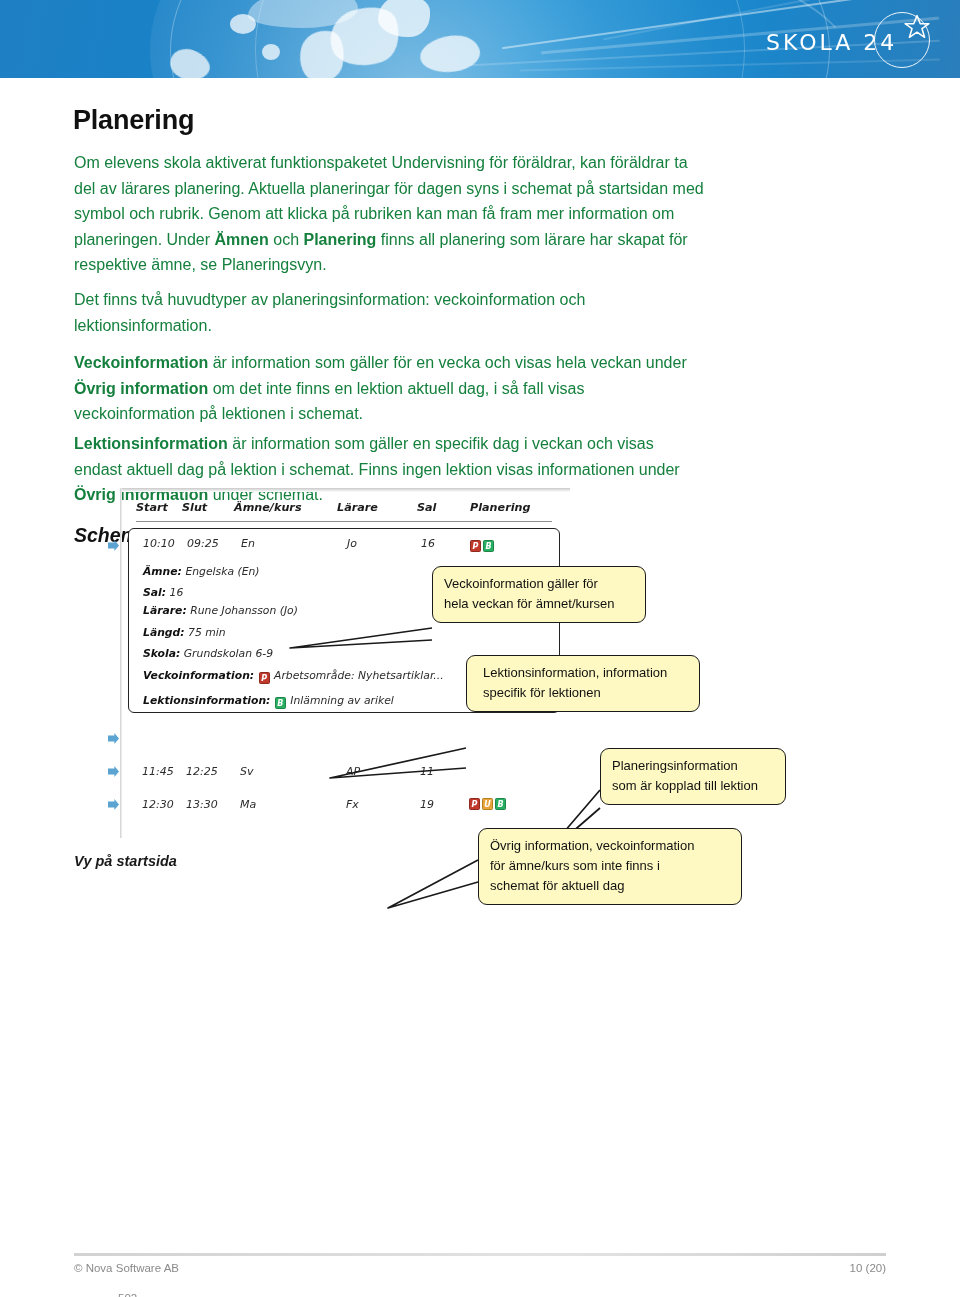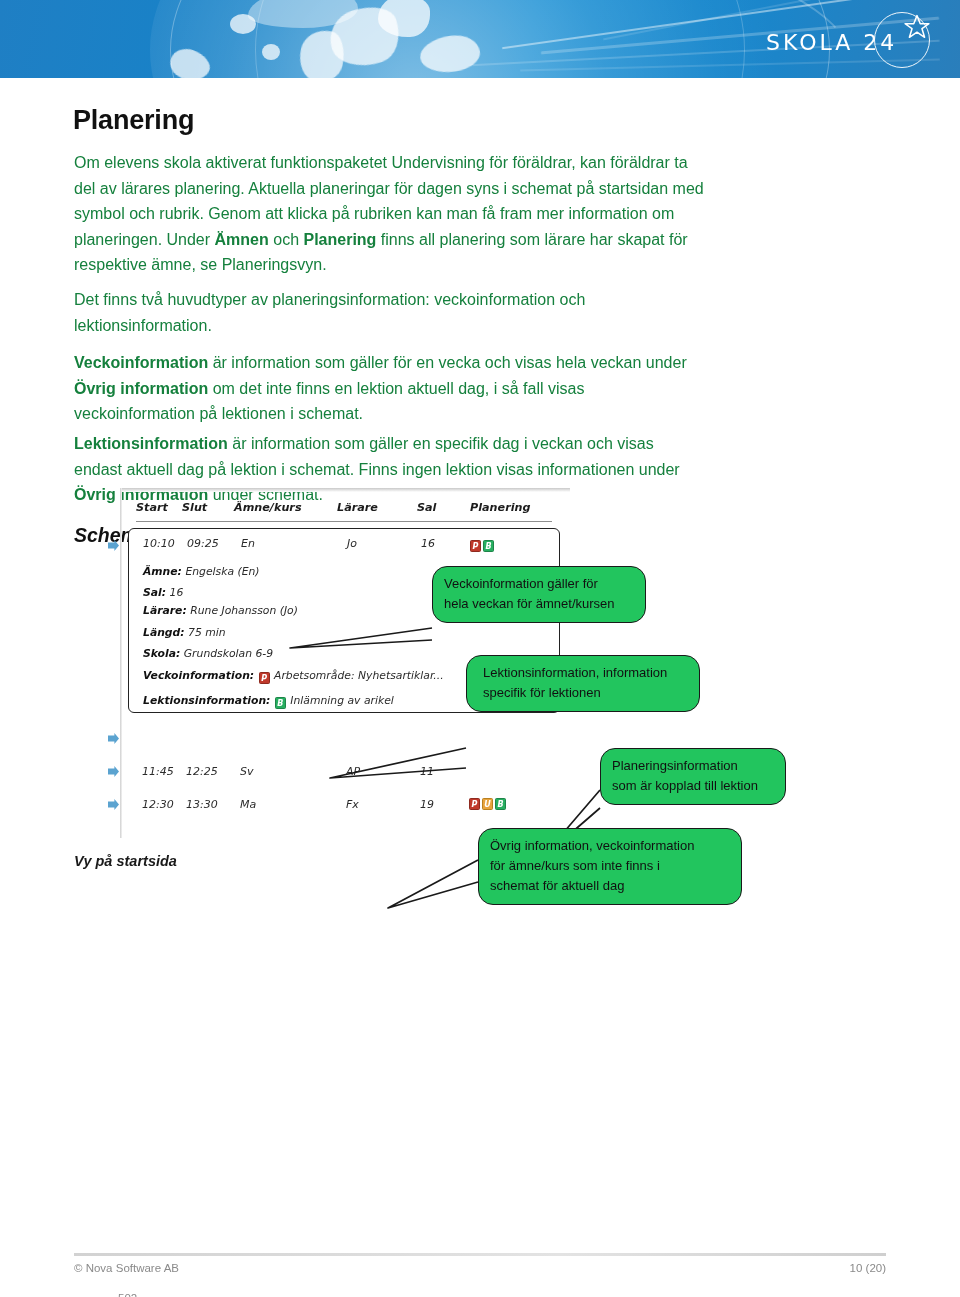--- a/index.html
+++ b/index.html
@@ -197,22 +197,22 @@
   .ic-u { background:#e8a33d; border:1px solid #b9801f; }
   .ic-a { background:#2980b9; border:1px solid #1f5f86; }
 
   .vy-label {
     position:absolute; left:74px; top:853px;
     font-size:14.5px; font-style:italic; font-weight:bold; color:#1a1a1a;
   }
 
   
   .callout {
-    position:absolute; border:1.7px solid #1a1a1a; border-radius:15px;
-    background:#22c55e; font-size:13px; line-height:20px; color:#111;
+    position:absolute; border:1.7px solid #1a1a1a; border-radius:9px;
+    background:#fef9c3; font-size:13px; line-height:20px; color:#111;
     padding:7px 11px 8px 11px; font-family:"Liberation Sans", sans-serif;
   }
   #co1 { left:432px; top:566px; width:214px; }
   #co2 { left:466px; top:655px; width:234px;padding-left:16px; }
   #co3 { left:600px; top:748px; width:186px; }
   #co4 { left:478px; top:828px; width:264px; }
 
   .leader { position:absolute; overflow:visible; pointer-events:none; }
 
   

